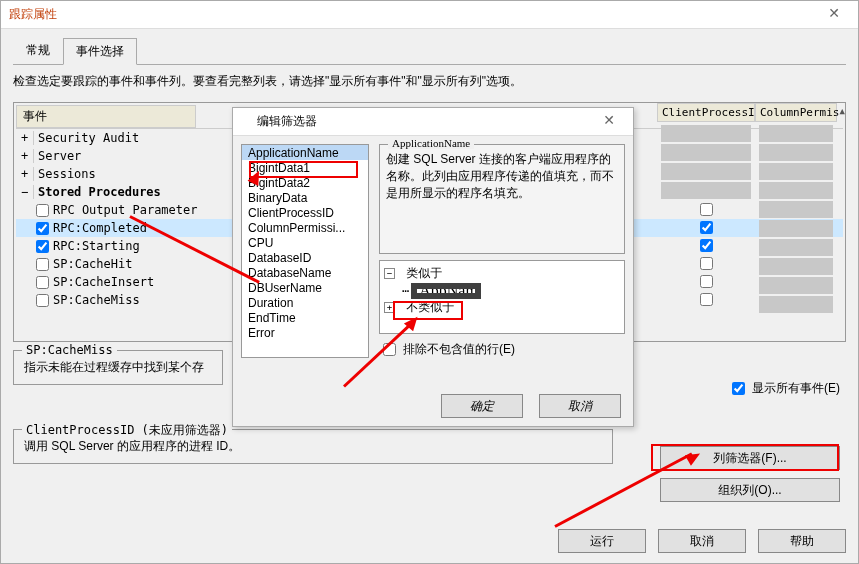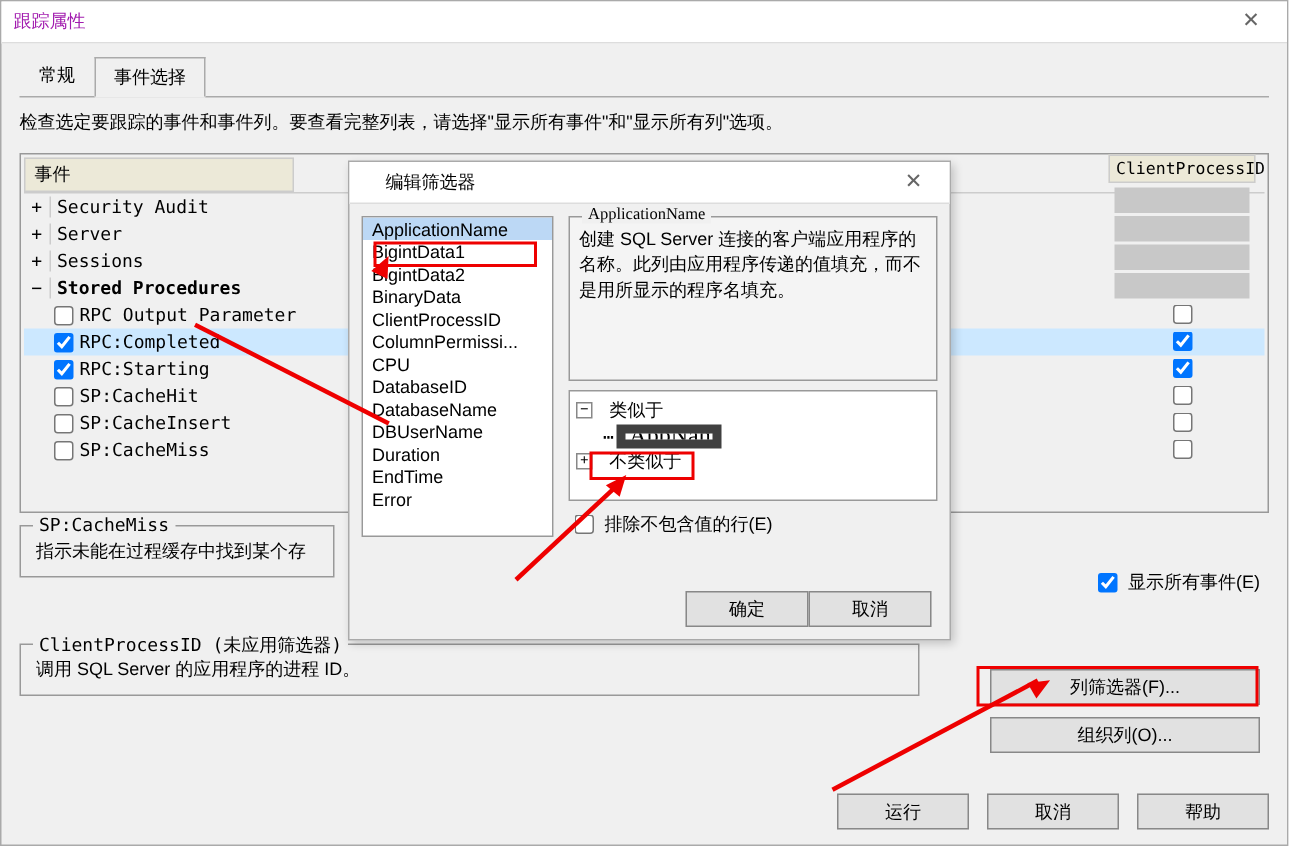--- a/index.html
+++ b/index.html
@@ -1,20 +1,20 @@
 <!DOCTYPE html>
 <html><head>
 <meta charset="utf-8">
 <style>
 * { box-sizing: border-box; }
 body { margin: 0; font-family: "Microsoft YaHei", SimSun, sans-serif; font-size: 12px; background: #f0f0f0; color: #000; width: 859px; height: 564px; overflow: hidden; position: relative; }
 .window { position: absolute; background: #f0f0f0; border: 1px solid #aaa; }
 .main-window { left: 0; top: 0; width: 859px; height: 564px; }
 .titlebar { height: 28px; display: flex; align-items: center; padding: 0 8px; background: #fff; border-bottom: 1px solid #ddd; }
-.titlebar .title { flex: 1; color: #a21caf; }
+.titlebar .title { flex: 1; color: #c2410c; }
 .titlebar .close { width: 32px; height: 20px; text-align: center; cursor: default; color: #666; font-size: 14px; }
 .content { padding: 8px 12px; }
 .tabs { display: flex; border-bottom: 1px solid #aaa; margin-bottom: 8px; }
 .tab { padding: 4px 12px; border: 1px solid transparent; cursor: default; }
 .tab.active { border: 1px solid #aaa; border-bottom: 1px solid #f0f0f0; position: relative; top: 1px; background: #f0f0f0; }
 .instruction { margin: 8px 0 12px; }
 .events-panel { border: 1px solid #999; padding: 2px; position: relative; height: 240px; }
 .events-header { background: #f0f0f0; display: flex; border-bottom: 1px solid #ccc; }
 .events-header .col { border: 1px solid #ccc; padding: 2px 6px; background: #ece9d8; font-family: SimSun, monospace; }
 .ev-col-name { width: 180px; }
@@ -48,21 +48,21 @@
 .flist .item { padding: 1px 6px; font-family: Tahoma, Arial; height: 15px; }
 .flist .item.selected { background: #bcd8f5; }
 .rpanel { flex: 1; display: flex; flex-direction: column; gap: 6px; }
 .desc-box { border: 1px solid #999; padding: 6px; height: 110px; background: #f4f4f4; position: relative; }
 .desc-box .leg { position: absolute; top: -8px; left: 8px; background: #f0f0f0; padding: 0 4px; font-family: Tahoma; font-size: 11px; }
 .tree-box { border: 1px solid #999; background: #fff; height: 74px; padding: 4px; font-family: SimSun, monospace; }
 .tree-row { display: flex; align-items: center; gap: 2px; height: 17px; }
 .tree-expander { width: 11px; height: 11px; border: 1px solid #888; display: inline-flex; align-items: center; justify-content: center; font-size: 9px; line-height: 9px; }
 .tree-input { border: 6px solid #404040; width: 70px; height: 16px; font-size: 16px; padding: 0 2px; font-family: Tahoma; }
 .excl-row { display: flex; align-items: center; gap: 4px; }
-.dlg-btns { position: absolute; right: 12px; bottom: 8px; display: flex; gap: 0; }
+.dlg-btns { position: absolute; right: 12px; bottom: 8px; display: flex; gap: 16px; font-style: italic; }
 
 .redbox { position: absolute; border: 2px solid #e00; pointer-events: none; z-index: 50; }
 .redline { position: absolute; background: #e00; height: 3px; pointer-events: none; z-index: 49; transform-origin: 0 50%; }
 .arrowhead { position: absolute; width: 0; height: 0; border-style: solid; pointer-events: none; z-index: 50; }
 
 .scroll-arrow { font-size: 9px; color: #555; }
 </style>
 </head>
 <body>
 
@@ -144,20 +144,38 @@
               </div>
             <div class="cell">
                 <input type="checkbox" style="">
               </div>
             <div class="cell">
                 <input type="checkbox" style="">
               </div>
             <div class="cell">
                 <input type="checkbox" style="">
               </div>
+          </div>
+        </div>
+        <div class="col" style="width:82px">
+          <div class="hdr" style="display:flex;justify-content:space-between">
+              <span>ColumnPermis</span>
+              <span class="scroll-arrow">▲</span>
+            </div>
+          <div class="right-checks">
+            <div class="cell gray"></div>
+            <div class="cell gray"></div>
+            <div class="cell gray"></div>
+            <div class="cell gray"></div>
+            <div class="cell gray"></div>
+            <div class="cell gray"></div>
+            <div class="cell gray"></div>
+            <div class="cell gray"></div>
+            <div class="cell gray"></div>
+            <div class="cell gray"></div>
           </div>
         </div>
       </div>
     </div>
 
     <div class="fieldset" style="width:210px">
       <span class="legend">SP:CacheMiss</span>
       <span>指示未能在过程缓存中找到某个存</span>
     </div>
 

